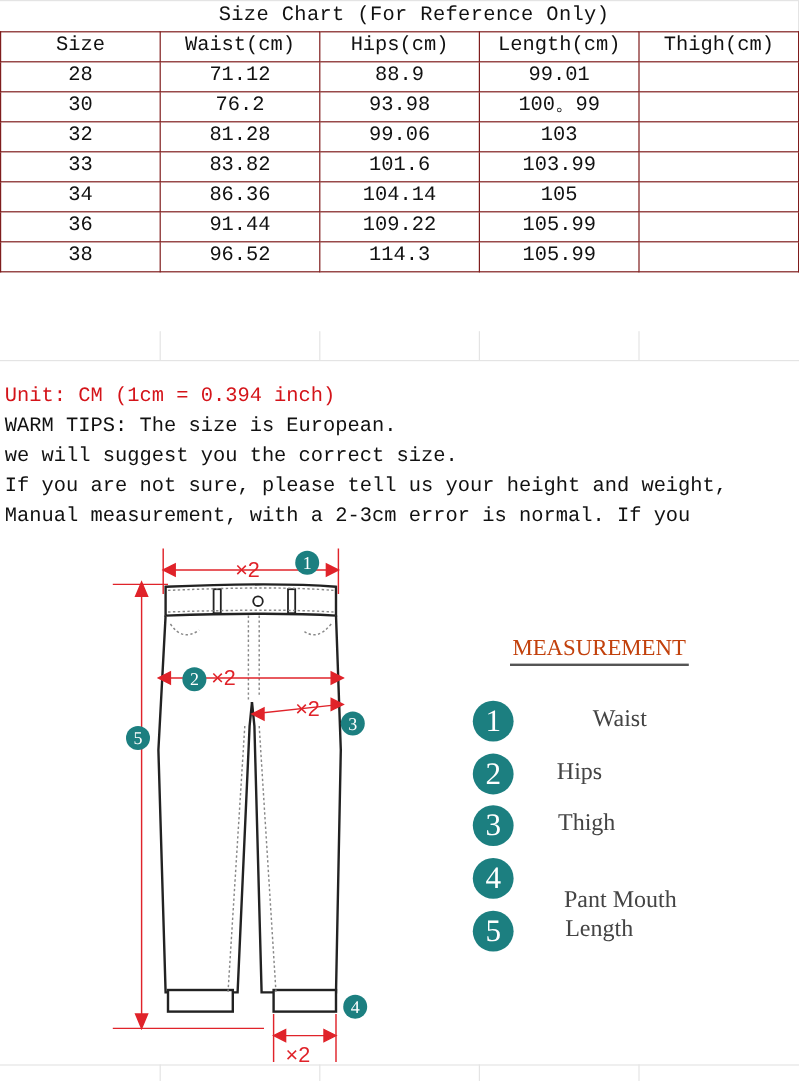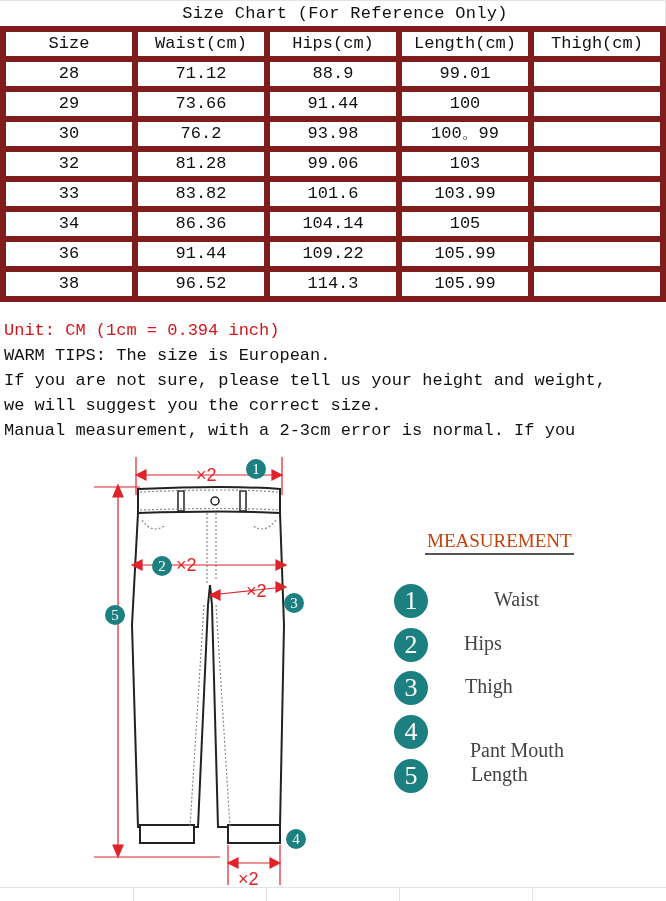--- a/index.html
+++ b/index.html
@@ -1,21 +1,21 @@
 <!DOCTYPE html>
 <html><head>
 <meta charset="utf-8">
 <style>
   html, body { margin:0; padding:0; background:#fff; }
   body { width:666px; height:901px; position:relative; overflow:hidden; font-family:"DejaVu Sans Mono","Liberation Mono",monospace; color:#111; }
   .title { position:absolute; left:0; top:0; width:666px; height:26px; text-align:center; font-size:17px; line-height:28px; font-family:"Liberation Mono","DejaVu Sans Mono",monospace; letter-spacing:0.3px;padding-left:12px; }
   .gridline-v { position:absolute; width:1px; background:#e4e4e4; }
   .gridline-h { position:absolute; height:1px; background:#e4e4e4; }
   table.sizes { position:absolute; left:0; top:26px; border-collapse:collapse; width:666px; table-layout:fixed; }
-  table.sizes td, table.sizes th { border:6px solid #7f1d1d; height:24px; padding:0; text-align:center; font-weight:normal; font-size:17px; font-family:"Liberation Mono","DejaVu Sans Mono",monospace; line-height:24px; }
+  table.sizes td, table.sizes th { border:1px solid #7f1d1d; height:24px; padding:0; text-align:center; font-weight:normal; font-size:17px; font-family:"Liberation Mono","DejaVu Sans Mono",monospace; line-height:24px; }
   table.sizes th { font-size:17px; }
   .notes { position:absolute; left:4px; top:302px; font-size:17px; line-height:25px; font-family:"Liberation Mono","DejaVu Sans Mono",monospace; white-space:pre;margin-top:16px; }
   .notes .unit { color:#d4141a; }
   .diagram { position:absolute; left:90px; top:455px; width:230px; height:446px; }
   .legend { position:absolute; left:380px; top:520px; width:260px; height:280px; }
   .legend-title { position:absolute; left:45px; top:10px; font-family:"Liberation Serif","DejaVu Serif",serif; font-size:19px; color:#c2410c; border-bottom:2px solid #555; padding:0 2px 1px 2px; line-height:22px; }
   .legend-item { position:absolute; left:14px; height:36px; width:240px; }
   .badge { position:absolute; left:0; top:0; width:34px; height:34px; border-radius:50%; background:#1c7f80; color:#fff; font-family:"Liberation Serif","DejaVu Serif",serif; font-size:26px; line-height:34px; text-align:center; }
   .legend-label { position:absolute; top:4px; font-family:"Liberation Serif","DejaVu Serif",serif; font-size:20px; color:#444; }
 </style>
@@ -49,27 +49,20 @@
   </thead>
   <tbody>
     <tr>
       <td>28</td>
       <td>71.12</td>
       <td>88.9</td>
       <td>99.01</td>
       <td></td>
     </tr>
     <tr>
-      <td>29</td>
-      <td>73.66</td>
-      <td>91.44</td>
-      <td>100</td>
-      <td></td>
-    </tr>
-    <tr>
       <td>30</td>
       <td>76.2</td>
       <td>93.98</td>
       <td>100。99</td>
       <td></td>
     </tr>
     <tr>
       <td>32</td>
       <td>81.28</td>
       <td>99.06</td>
@@ -100,21 +93,21 @@
     <tr>
       <td>38</td>
       <td>96.52</td>
       <td>114.3</td>
       <td>105.99</td>
       <td></td>
     </tr>
   </tbody>
 </table>
 
-<div class="notes"><div class="unit">Unit: CM (1cm = 0.394 inch)</div><div>WARM TIPS: The size is European.</div><div>If you are not sure, please tell us your height and weight,</div><div>we will suggest you the correct size.</div><div>Manual measurement, with a 2-3cm error is normal. If you</div></div>
+<div class="notes"><div class="unit">Unit: CM (1cm = 0.394 inch)</div><div>WARM TIPS: The size is European.</div><div>we will suggest you the correct size.</div><div>If you are not sure, please tell us your height and weight,</div><div>Manual measurement, with a 2-3cm error is normal. If you</div></div>
 
 <div class="diagram">
   <svg width="230" height="446" viewBox="0 0 230 446" xmlns="http://www.w3.org/2000/svg">
     <g stroke="#222" stroke-width="2" fill="#fff">
 
       <path d="M48 34 Q140 30 190 34 L190 58 Q140 55 48 58 Z"></path>
 
       <path d="M48 58 L42 170 L48 372 L108 372 L118 150 L120 130"></path>
 
       <path d="M190 58 L194 170 L190 372 L128 372 L122 150 L120 130"></path>

